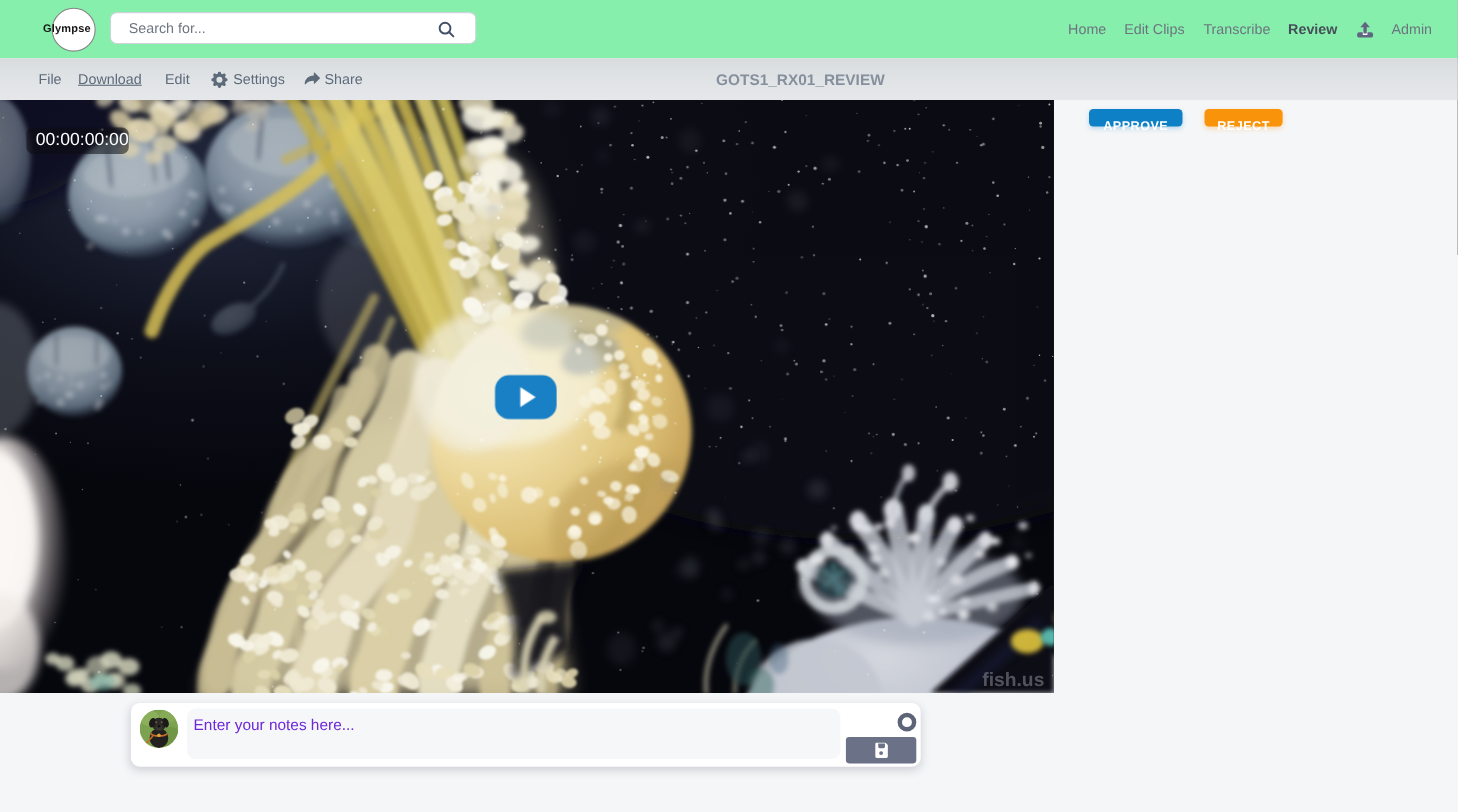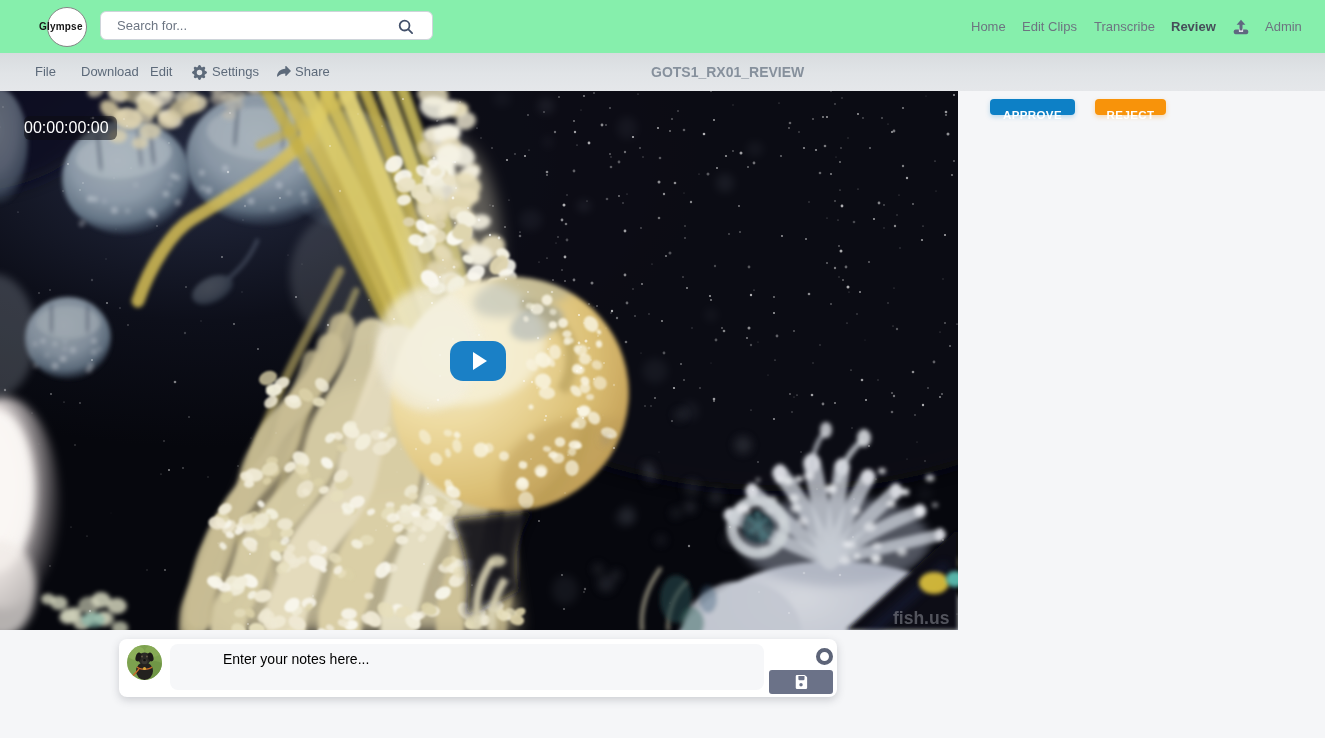--- a/index.html
+++ b/index.html
@@ -8,30 +8,30 @@
   .logo { position:absolute; left:47px; top:7px; width:40px; height:40px; border-radius:50%; border:1px solid #858585; background:#fff; }
   .logo span { position:absolute; left:-9px; top:13px; font-size:10px; font-weight:bold; color:#161616; letter-spacing:0.2px; }
   .search { position:absolute; left:100px; top:11px; width:333px; height:29px; border:1px solid #ced4da; border-radius:6px; background:#fff; }
   .search span { position:absolute; left:16px; top:6px; font-size:13px; color:#6d7683; }
   .search svg { position:absolute; right:18px; top:7px; }
   .nav-r { position:absolute; top:0; height:53px; line-height:53px; font-size:13px; color:#6d7480; }
   .toolbar { position:absolute; left:0; top:53px; width:1325px; height:38px; background:linear-gradient(180deg,#d8dcdf 0%,#e1e4e7 55%,#e5e7ea 100%); }
   .tb { position:absolute; top:0; height:38px; line-height:38px; font-size:13px; color:#5d6a7a; }
   .tb-title { position:absolute; left:619px; top:0; height:38px; line-height:39px; font-size:14px; font-weight:bold; color:#86909c;margin-left:32px; }
   .video { position:absolute; left:0; top:91px; width:958px; height:539px; background:#06070e; }
-  .tc { position:absolute; left:24px; top:25px; width:93px; height:24px; background:rgba(13,13,18,0.55); border-radius:6px; color:#fff; font-size:16px; text-align:left; line-height:24px; }
+  .tc { position:absolute; left:24px; top:25px; width:93px; height:24px; background:rgba(13,13,18,0.55); border-radius:6px; color:#fff; font-size:16px; text-align:right; line-height:24px; }
   .play { position:absolute; left:450px; top:250px; width:56px; height:40px; background:#1a80c6; border-radius:13px; }
   .play div { position:absolute; left:23px; top:11px; width:0; height:0; border-left:14px solid #fff; border-top:9px solid transparent; border-bottom:9px solid transparent; }
   .btn { position:absolute; top:99px; height:16px; border-radius:4px; color:#fff; font-weight:bold; font-size:11.5px; text-align:center; line-height:32px; letter-spacing:0.4px; box-shadow:0 2px 5px rgba(13,128,198,0.25); }
   .approve { left:990px; width:85px; background:#0d80c6; }
   .reject { left:1083px; width:71px; background:#f8930a; box-shadow:0 2px 5px rgba(248,147,10,0.3);margin-left:12px; }
   .card { position:absolute; left:119px; top:639px; width:718px; height:58px; background:#fff; border-radius:8px; box-shadow:0 3px 9px rgba(60,64,77,0.22); }
   .avatar { position:absolute; left:8px; top:6px; width:35px; height:35px; border-radius:50%; overflow:hidden; }
   .notein { position:absolute; left:51px; top:5px; width:594px; height:46px; background:#f6f7f9; border-radius:8px; }
-  .notein span { position:absolute; left:6px; top:7px; font-size:14px; color:#000000;margin-left:47px; }
+  .notein span { position:absolute; left:6px; top:7px; font-size:14px; color:#6d28d9; }
   .rec { position:absolute; left:816px; top:648px; width:17px; height:17px; border-radius:50%; background:#fff; border:4.5px solid #5d6478; }
   .save { position:absolute; left:769px; top:670px; width:64px; height:24px; background:#6b7288; border-radius:3px; display:flex; align-items:center; justify-content:center; }
 </style>
 </head>
 <body>
   <div class="navbar">
     <div class="logo">
       <span>Glympse</span>
     </div>
     <div class="search">
@@ -48,21 +48,21 @@
     <svg style="position:absolute;left:1233px;top:19px;" width="16" height="16" viewBox="0 0 16 16">
       <rect x="0.8" y="10.4" width="14.4" height="4.8" rx="1.8" fill="#5f6780"></rect>
       <rect x="5.9" y="9.6" width="4.2" height="3.2" fill="#fff"></rect>
       <path d="M8 0.8 L12.4 5.7 L9.5 5.7 L9.5 11.4 L6.5 11.4 L6.5 5.7 L3.6 5.7 Z" fill="#5f6780"></path>
     </svg>
     <div class="nav-r" style="left:1265px;">Admin</div>
   </div>
   <div class="toolbar">
     <div class="tb-title">GOTS1_RX01_REVIEW</div>
     <div class="tb" style="left:35px;">File</div>
-    <div class="tb" style="left:81px;">Download</div>
+    <div class="tb" style="left:71px;text-decoration:underline;">Download</div>
     <div class="tb" style="left:150px;">Edit</div>
     <svg style="position:absolute;left:192px;top:12px;" width="15" height="15" viewBox="0 0 16 16" fill="#5d6a7a">
       <path d="M9.405 1.05c-.413-1.4-2.397-1.4-2.81 0l-.1.34a1.464 1.464 0 0 1-2.105.872l-.31-.17c-1.283-.698-2.686.705-1.987 1.987l.169.311c.446.82.023 1.841-.872 2.105l-.34.1c-1.4.413-1.4 2.397 0 2.81l.34.1a1.464 1.464 0 0 1 .872 2.105l-.17.31c-.698 1.283.705 2.686 1.987 1.987l.311-.169a1.464 1.464 0 0 1 2.105.872l.1.34c.413 1.4 2.397 1.4 2.81 0l.1-.34a1.464 1.464 0 0 1 2.105-.872l.31.17c1.283.698 2.686-.705 1.987-1.987l-.169-.311a1.464 1.464 0 0 1 .872-2.105l.34-.1c1.4-.413 1.4-2.397 0-2.81l-.34-.1a1.464 1.464 0 0 1-.872-2.105l.17-.31c.698-1.283-.705-2.686-1.987-1.987l-.311.169a1.464 1.464 0 0 1-2.105-.872l-.1-.34zM8 10.93a2.929 2.929 0 1 1 0-5.86 2.929 2.929 0 0 1 0 5.858z"></path>
     </svg>
     <div class="tb" style="left:212px;">Settings</div>
     <svg style="position:absolute;left:276px;top:11px;" width="16" height="16" viewBox="0 0 16 16" fill="#5d6a7a">
       <path d="M9.3 2.4a.5.5 0 0 1 .854-.353l4.6 4.6a.5.5 0 0 1 0 .707l-4.6 4.6a.5.5 0 0 1-.854-.353V9.4c-3.3 0-5.5.9-7.45 3.1-.3.34-.88.09-.85-.36C1.25 8 4.1 4.9 9.3 4.63V2.4z"></path>
     </svg>
     <div class="tb" style="left:295px;">Share</div>
   </div>

